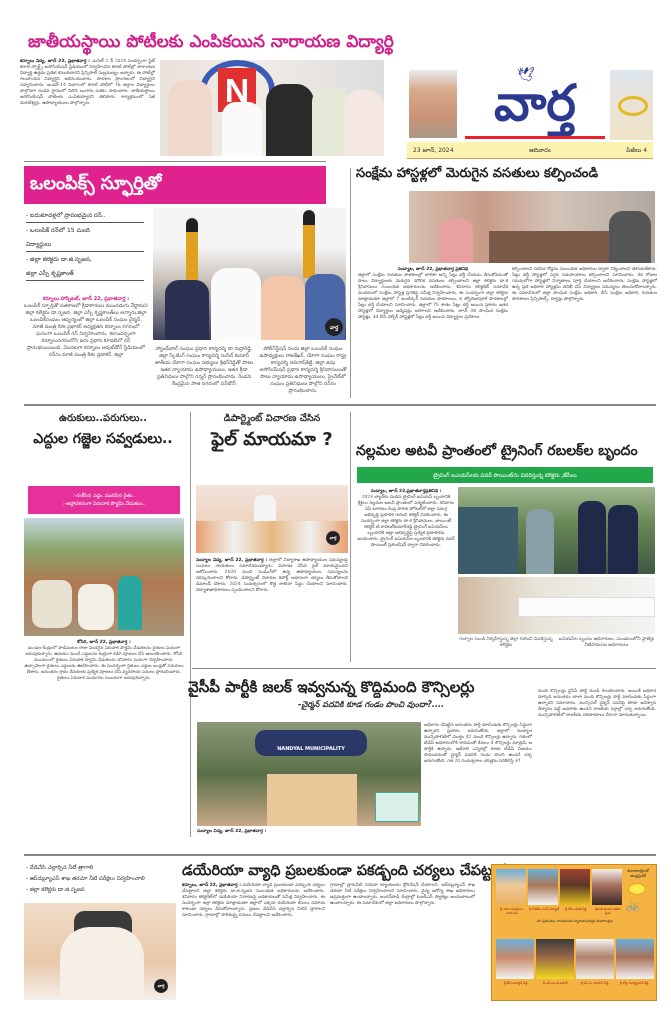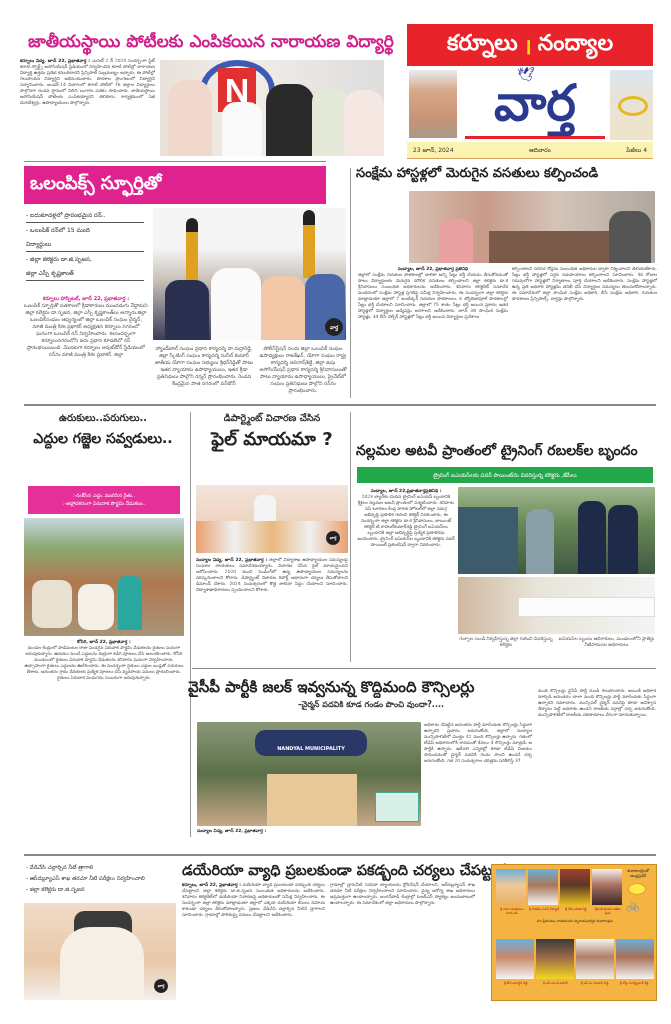--- a/index.html
+++ b/index.html
@@ -28,25 +28,20 @@
   <div class="abs" style="left:40px; top:0; width:75px; height:60px; border-radius:50% 50% 0 0; border:6px solid #3c5bb5; border-bottom:none;"></div>
   <div class="abs" style="left:58px; top:8px; width:38px; height:44px; background:#e03030; color:#fff; font-weight:bold; font-size:34px; line-height:44px; text-align:center; font-family:'Liberation Sans',sans-serif;">N</div>
   <div class="abs" style="left:8px; top:20px; width:44px; height:76px; background:#f0d8cc; border-radius:18px 18px 0 0;"></div>
   <div class="abs" style="left:62px; top:42px; width:40px; height:54px; background:#fafafa; border-radius:14px 14px 0 0;"></div>
   <div class="abs" style="left:106px; top:24px; width:48px; height:72px; background:#2a2a2a; border-radius:18px 18px 0 0;"></div>
   <div class="abs" style="left:152px; top:28px; width:36px; height:68px; background:#e5ead8; border-radius:14px 14px 0 0;"></div>
   <div class="abs" style="left:184px; top:30px; width:40px; height:66px; background:#f5e8e2; border-radius:16px 16px 0 0;"></div>
 </div>
 
 <div class="abs" style="left:407px; top:24px; width:246px; height:136px;">
-  <div class="abs" style="left:0; top:0; width:246px; height:42px; background:#e8232a; display:flex; align-items:center; justify-content:center; color:#fff; font-weight:bold; font-size:22px; gap:6px;">
-    <span>కర్నూలు</span>
-    <span style="color:#ffd700;">।</span>
-    <span>నంద్యాల</span>
-  </div>
   <div class="abs" style="left:2px; top:46px; width:48px; height:68px; background:linear-gradient(180deg,#e8ecef 0%,#d8a98a 30%,#c99377 70%,#a99a88 100%);"></div>
   <div class="abs" style="left:110px; top:42px; font-size:14px; color:#2b3a8f;">🕊</div>
   <div class="abs" style="left:58px; top:50px; width:140px; height:58px; color:#2b3a8f; font-weight:bold; font-size:50px; line-height:58px; text-align:center;">వార్త</div>
   <div class="abs" style="left:58px; top:112px; width:140px; height:3px; background:#e8232a;"></div>
   <div class="abs" style="left:203px; top:46px; width:43px; height:70px; background:linear-gradient(180deg,#dce6f0 0%,#e8e2d8 40%,#f0e4c8 100%);">
     <div class="abs" style="left:8px; top:26px; width:30px; height:20px; border-radius:50%; border:3px solid #e6b820;"></div>
   </div>
   <div class="abs" style="left:0; top:118px; width:246px; height:16px; background:#fdf3b0; display:flex; justify-content:space-between; align-items:center; padding:0 6px; font-size:6px; color:#333;">
     <span>23 జూన్, 2024</span>
     <span>ఆదివారం</span>
@@ -148,21 +143,21 @@
 </div>
 <div class="photo" style="left:458px; top:577px; width:197px; height:57px; background:linear-gradient(90deg,#d0b8a0 0%,#e8e4d8 40%,#f4f4f4 100%);">
   <div class="abs" style="left:60px; top:20px; width:137px; height:20px; background:#fbfbfb; border:1px solid #ddd;"></div>
 </div>
 <div class="abs caption" style="left:458px; top:636px; width:96px;">గుర్పాల నుండి నిర్వహిస్తున్న జిల్లా గురించి వివరిస్తున్న కలెక్టరు</div>
 <div class="abs caption" style="left:558px; top:636px; width:97px;">ఐఏయస్‌ల బృందం అధికారులు, మండలంలోని ప్రాజెక్టు నీటిపారుదల అధికారులు</div>
 
 <div class="hr" style="left:192px; top:668px; width:464px; height:1px;"></div>
 
 <div class="abs head-dark" style="left:188px; top:676px; width:460px; font-size:15px; line-height:22px;">వైసీపీ పార్టీకి జలక్ ఇవ్వనున్న కొద్దిమంది కౌన్సిలర్లు</div>
-<div class="abs" style="left:196px; top:700px; width:350px; text-align:center; font-size:8px; font-weight:bold; color:#333;">-చైర్మన్ పదవికి కూడ గండం పొంచి వుందా?....</div>
+<div class="abs" style="left:196px; top:700px; width:350px; text-align:center; font-size:8px; font-weight:bold; color:#333;font-style:italic;">-చైర్మన్ పదవికి కూడ గండం పొంచి వుందా?....</div>
 <div class="photo" style="left:197px; top:722px; width:224px; height:104px; background:linear-gradient(180deg,#8a9878 0%,#5a7048 50%,#c8a888 100%);">
   <div class="abs" style="left:58px; top:8px; width:112px; height:26px; background:#2a3868; border-radius:10px; color:#fff; font-size:5px; text-align:center; line-height:36px; font-weight:bold;">NANDYAL MUNICIPALITY</div>
   <div class="abs" style="left:70px; top:52px; width:90px; height:52px; background:#e8c898;"></div>
   <div class="abs" style="left:178px; top:70px; width:44px; height:30px; background:#d8f0e8; border:1px solid #4a9;"></div>
 </div>
 <div class="abs txt" style="left:197px; top:828px; width:224px; height:14px; font-size:4.4px; line-height:6px;">
   <b>నంద్యాల విద్య, జూన్ 22, ప్రభాతవార్త :</b>
 </div>
 <div class="abs txt" style="left:424px; top:722px; width:108px; height:118px; font-size:4.4px; line-height:6px;">అధికారం చేపట్టిన అనంతరం పార్టీ మారేందుకు కౌన్సిలర్లు సిద్ధంగా ఉన్నారని ప్రచారం జరుగుతోంది. జిల్లాలో నంద్యాల మున్సిపాలిటీలో మొత్తం 42 మంది కౌన్సిలర్లు ఉన్నారు. గతంలో టీడీపీ అధికారంలోకి రావడంతో కేవలం 4 కౌన్సిలర్లు మాత్రమే ఆ పార్టీకి ఉన్నారు. ఇటీవలి ఎన్నికల్లో కూడా టీడీపీ విజయం సాధించడంతో చైర్మన్ పదవికి గండం పొంచి ఉందనే చర్చ జరుగుతోంది. గత 20 సంవత్సరాల చరిత్రను పరిశీలిస్తే 37</div>
 <div class="abs txt" style="left:538px; top:676px; width:118px; height:160px; font-size:4.4px; line-height:6px; padding-top:12px;">మంది కౌన్సిలర్లు వైసీపీ పార్టీ నుండి గెలుపొందారు. అయితే అధికార మార్పిడి అనంతరం చాలా మంది కౌన్సిలర్లు పార్టీ మారేందుకు సిద్ధంగా ఉన్నారని సమాచారం. మున్సిపల్ చైర్మన్ పదవిపై కూడా అవిశ్వాస తీర్మానం పెట్టే అవకాశం ఉందని రాజకీయ వర్గాల్లో చర్చ జరుగుతోంది. మున్సిపాలిటీలో రాజకీయ పరిణామాలు వేగంగా మారుతున్నాయి.</div>

